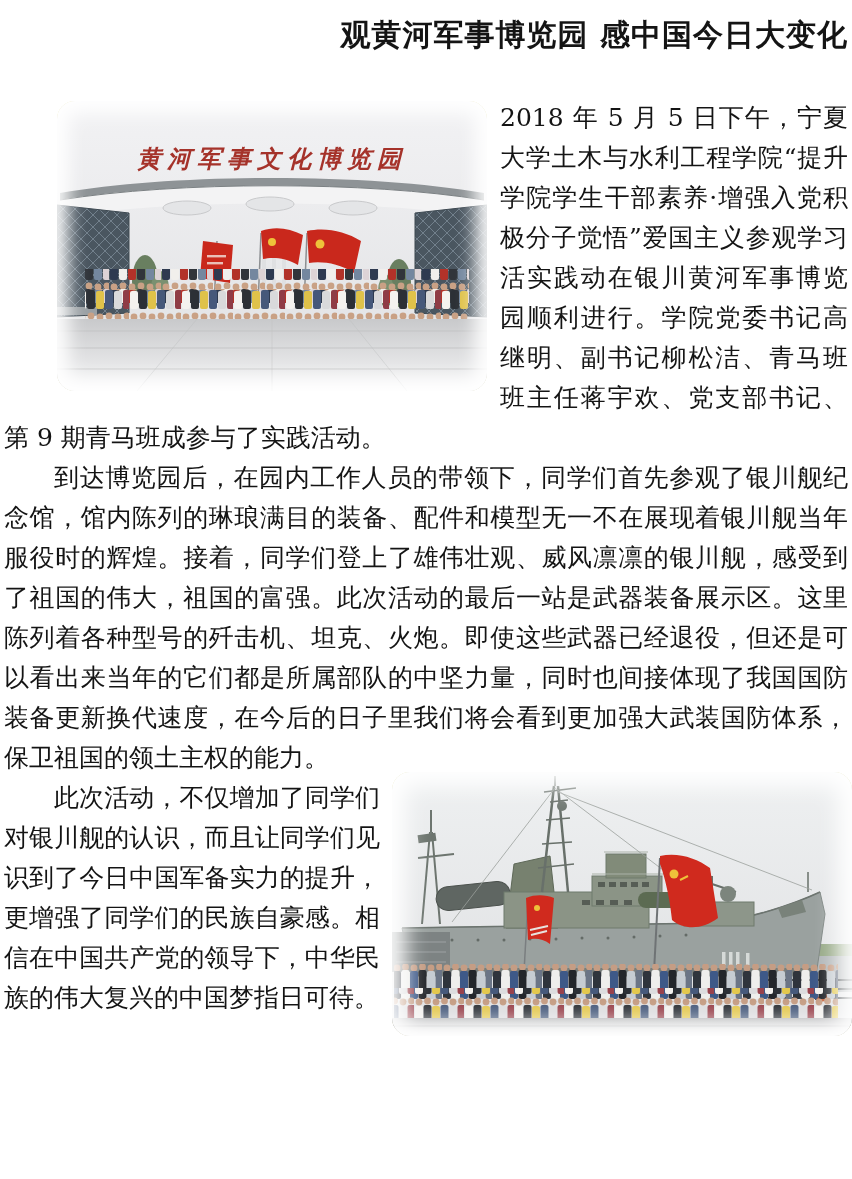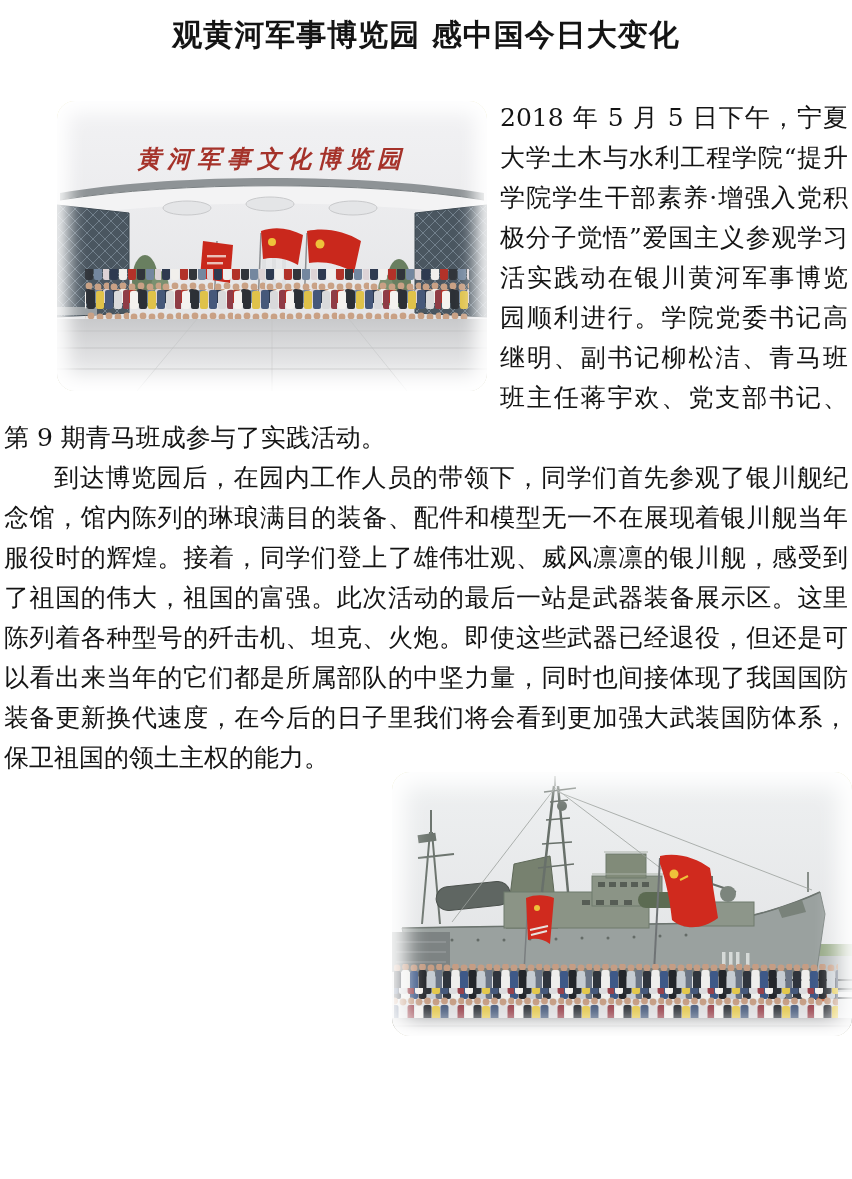--- a/index.html
+++ b/index.html
@@ -1,19 +1,19 @@
 <!DOCTYPE html>
 <html><head>
 <meta charset="utf-8">
 <style>
   html,body{margin:0;padding:0;}
   body{width:852px;height:1179px;overflow:hidden;background:#ffffff;
        font-family:"DejaVu Serif","Liberation Serif",serif;color:#141414;}
   .page{width:852px;height:1179px;position:relative;}
-  h1.title{margin:12px 4px 0;font-size:30px;line-height:46px;text-align:center;
+  h1.title{margin:12px 4px 0;font-size:30px;line-height:46px;text-align:right;
            font-weight:700;letter-spacing:1px;}
   .article-body{margin-top:40px;padding:0 4px;font-size:25px;line-height:40px;
                 text-align:justify;}
   .article-body p{margin:0;text-indent:2em;}
   .article-body p.no-indent{text-indent:0;}
   .photo{display:block;position:relative;border-radius:18px;overflow:hidden;
          background:#fef9c3;}
   .photo svg{display:block;width:100%;height:100%;}
   .photo-1{float:left;width:430px;height:290px;margin:3px 13px 8px 53px;}
   .photo-2{float:right;width:460px;height:264px;margin:-6px -4px 10px 12px;}
@@ -267,17 +267,18 @@
           <circle cx="430" cy="222" r="6" fill="none" stroke="#c8613c" stroke-width="3"></circle>
           <g>
             <rect x="2" y="192" width="444" height="38" fill="url(#g2crowdA)"></rect>
             <rect x="2" y="216" width="444" height="32" fill="url(#g2crowdB)"></rect>
           </g>
           <rect y="246" width="460" height="18" fill="url(#g2ground)"></rect>
           <path d="M0 254 H460" stroke="#a8a9ab" fill="none"></path>
         </svg>
         <i class="vig"></i>
       </span>
+      <span>此次活动，不仅增加了同学们对银川舰的认识，而且让同学们见识到了今日中国军备实力的提升，更增强了同学们的民族自豪感。相信在中国共产党的领导下，中华民族的伟大复兴的中国梦指日可待。</span>
     </p>
 
 
   </div>
 </div>
 
 </body></html>

